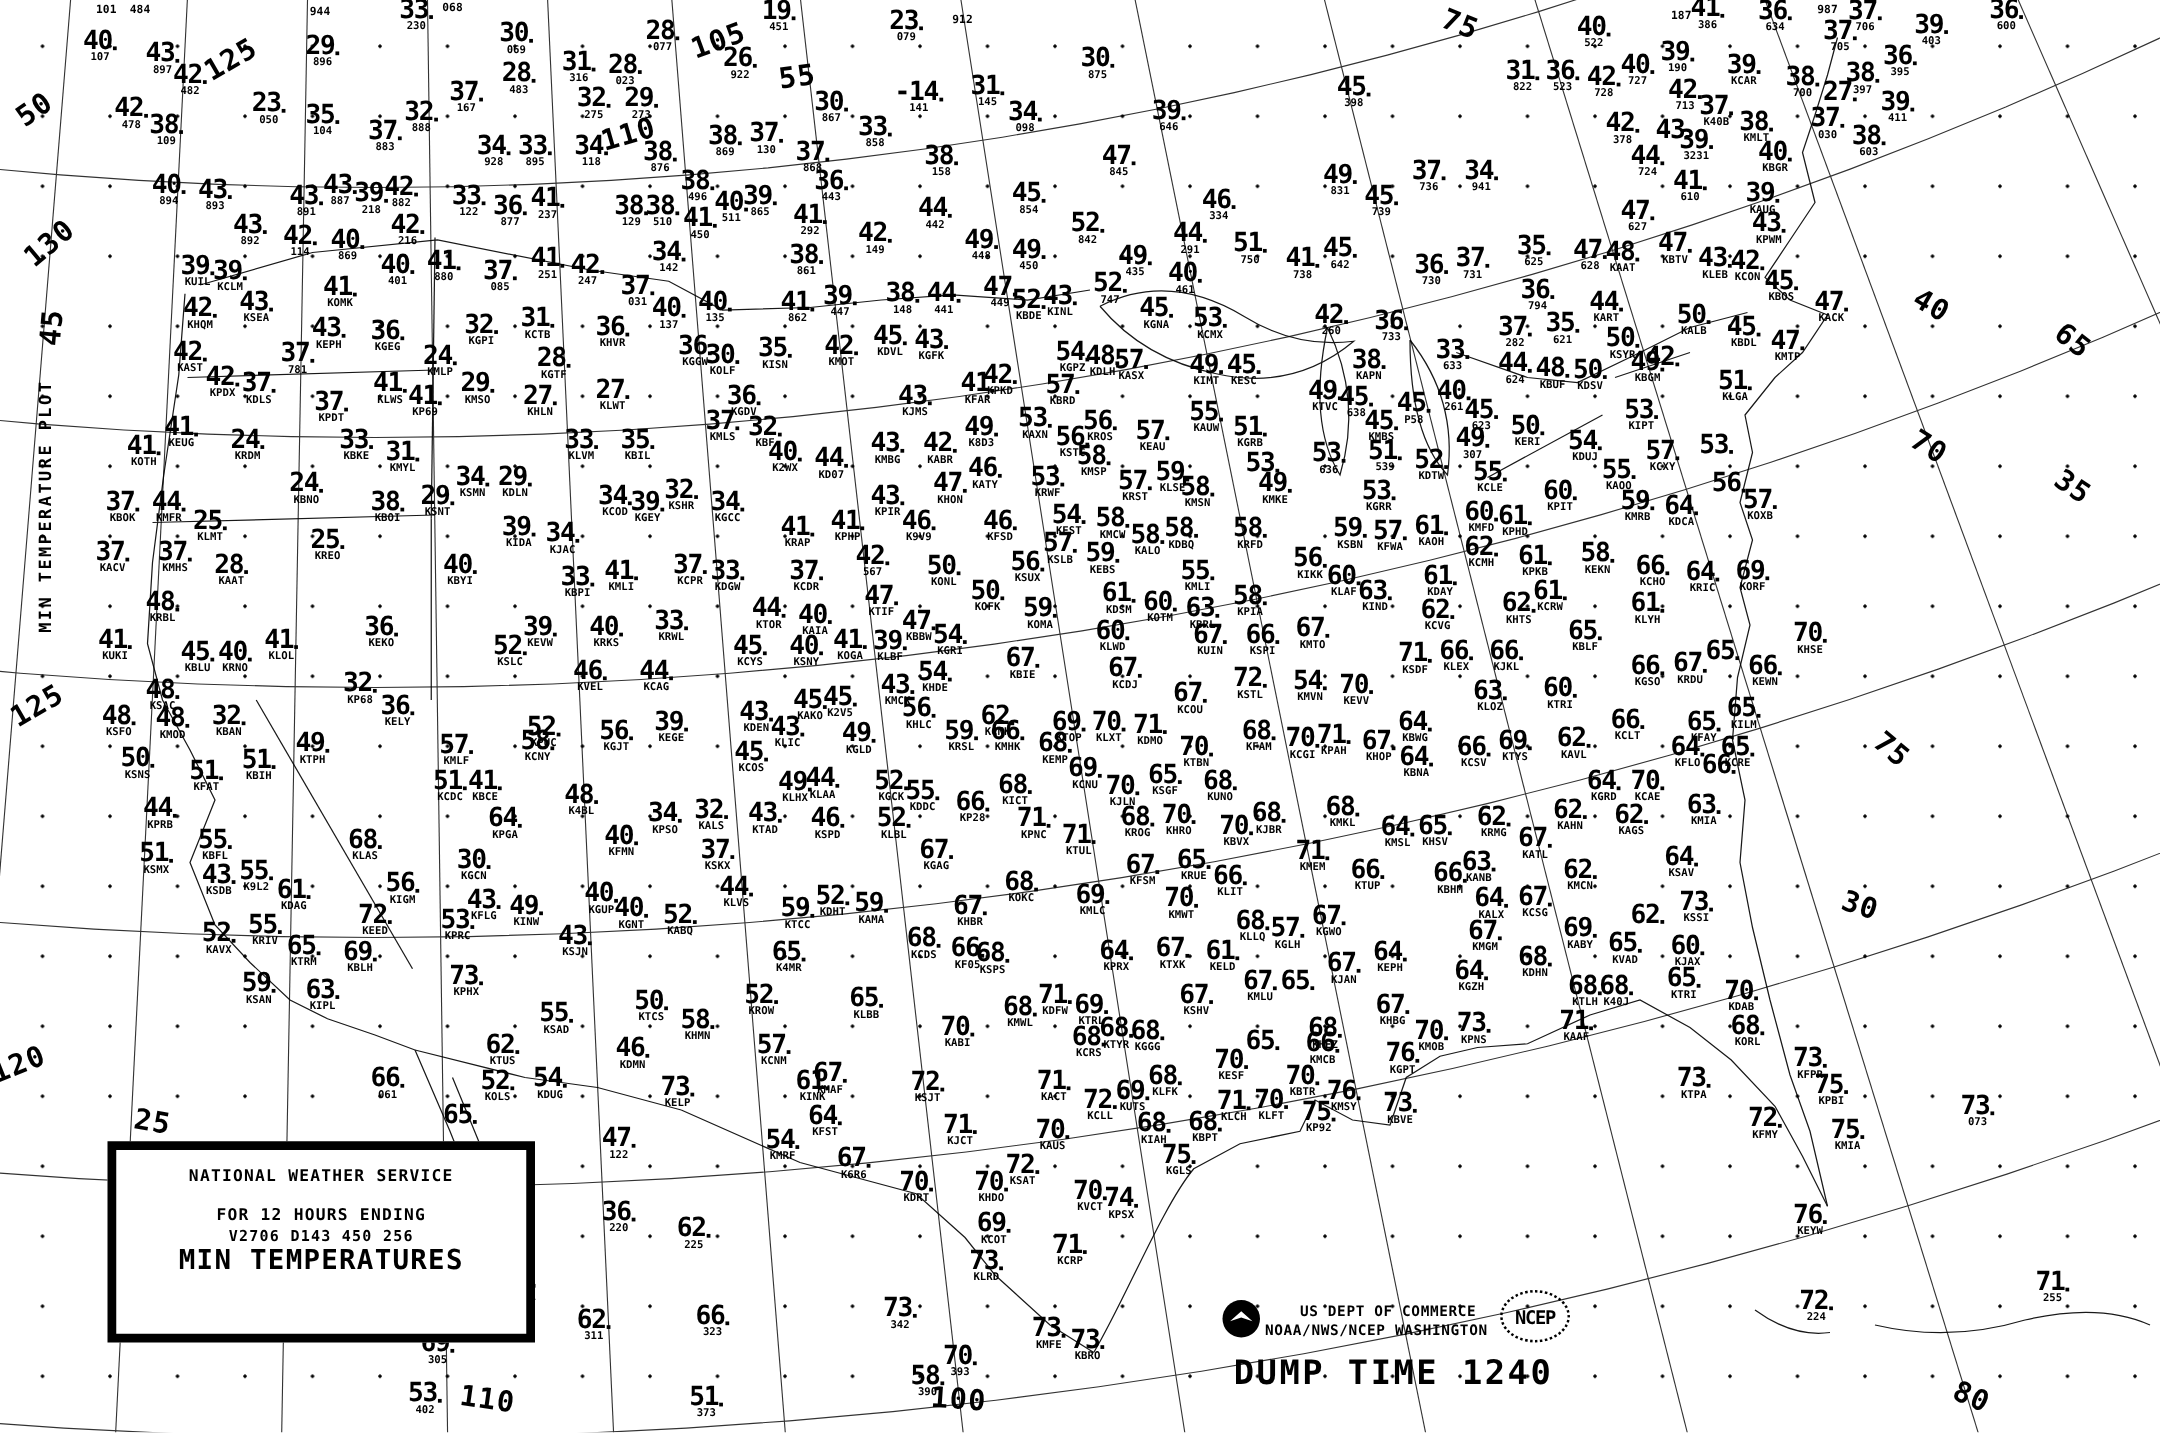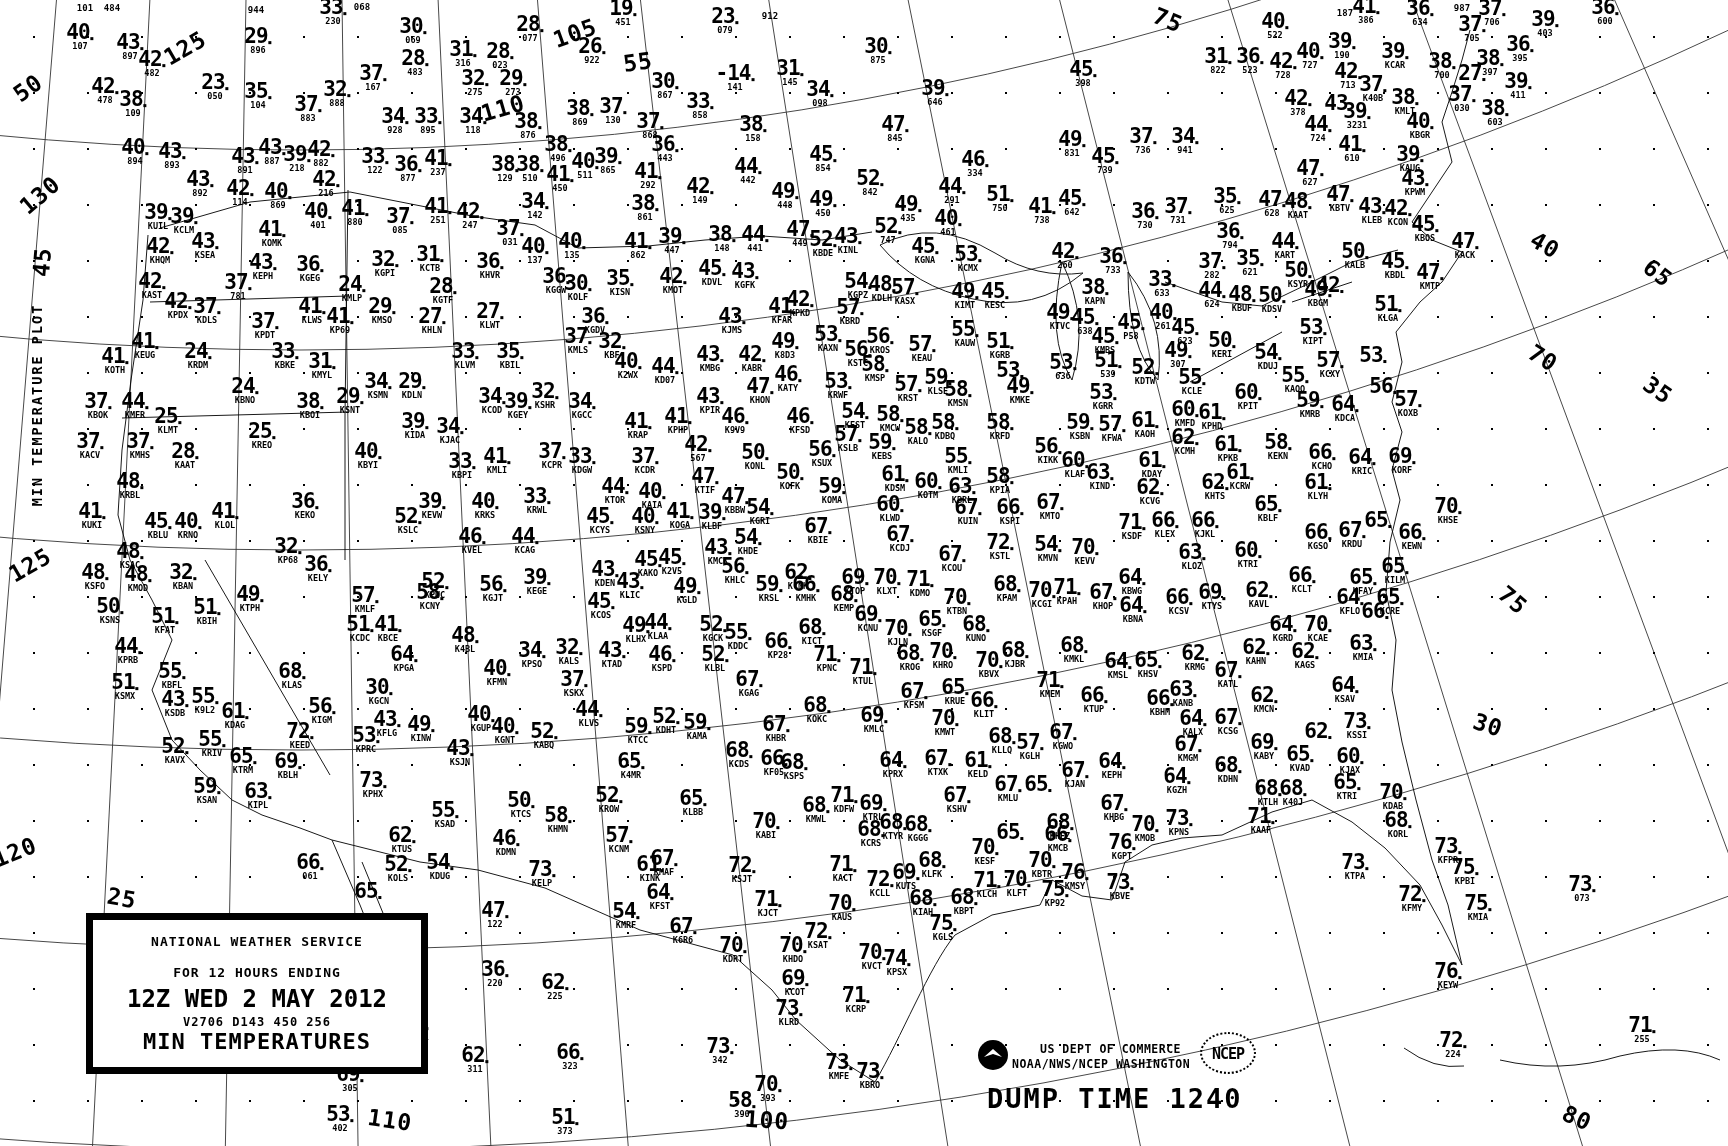--- a/index.html
+++ b/index.html
@@ -709,21 +709,20 @@
       <div class="lv" style="left: 112px; top: 8px;">484</div>
       <div class="lv" style="left: 256px; top: 10px;">944</div>
       <div class="lv" style="left: 1345px; top: 13px;">187</div>
       <div class="lv" style="left: 1462px; top: 8px;">987</div>
       <div class="lv" style="left: 770px; top: 16px;">912</div>
     </div>
 
   <div id="titleBox">
     <div class="l1">NATIONAL WEATHER SERVICE</div>
     <div class="l2">FOR 12 HOURS ENDING</div>
-    <div class="l3">12Z WED   2 MAY 2012</div>
     <div class="l4">V2706  D143  450  256</div>
     <div class="l5">MIN TEMPERATURES</div>
   </div>
 
   <div id="noaaLogo">
     <svg width="30" height="30" viewBox="0 0 30 30">
         <path d="M6,17 L15,9 L24,17 L15,14 Z" fill="#fff"></path>
       </svg>
   </div>
   <div id="dept">US DEPT OF COMMERCE</div>

